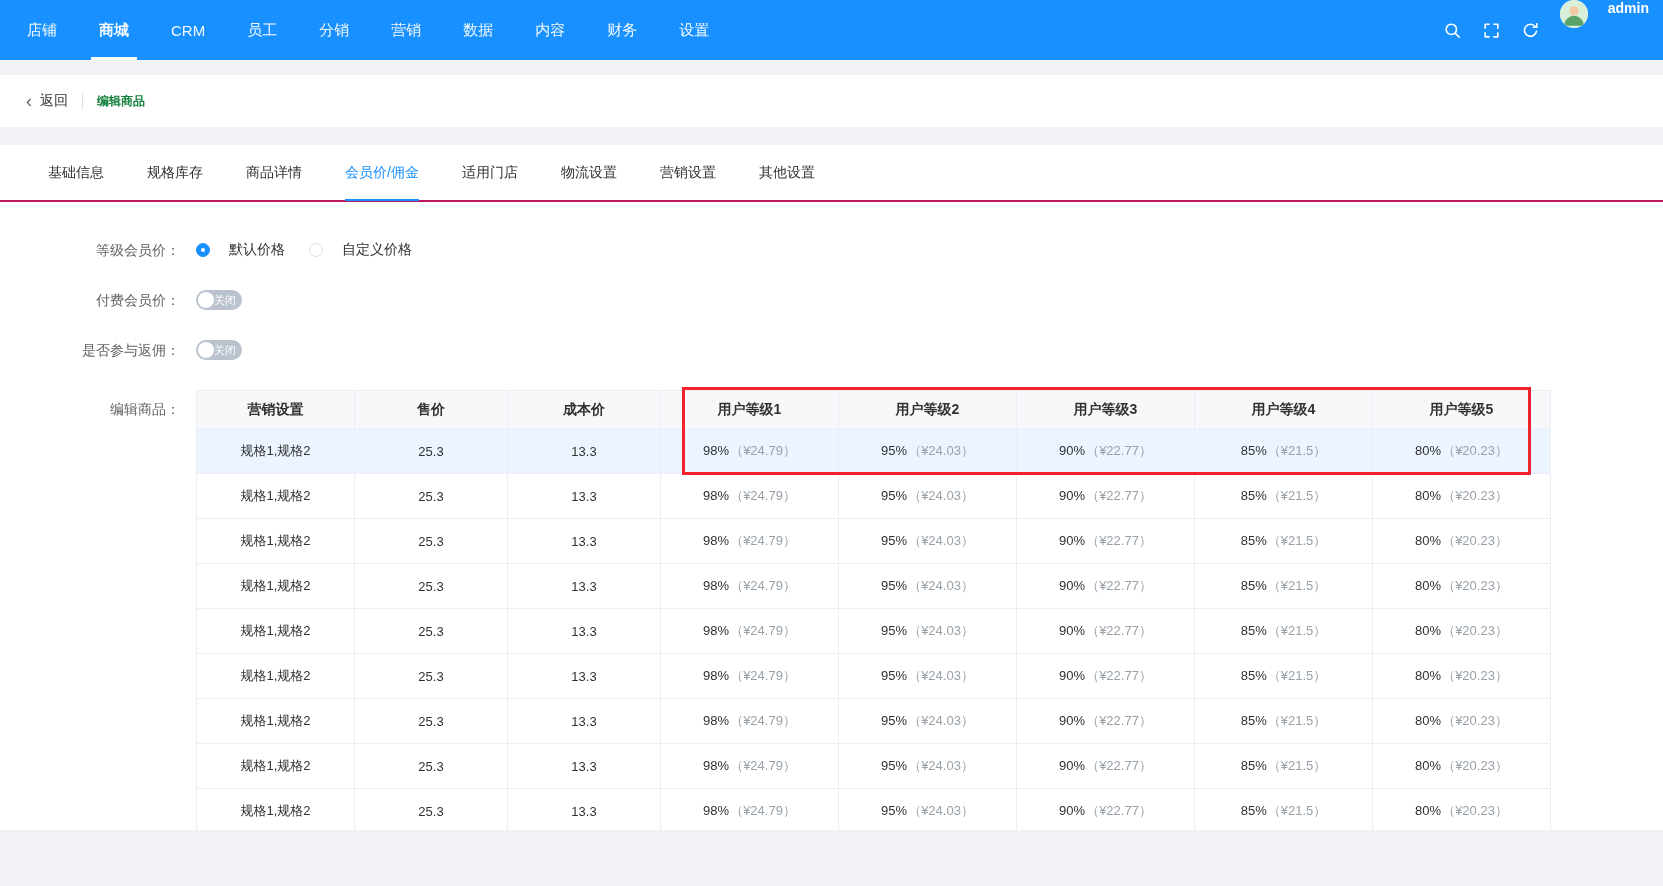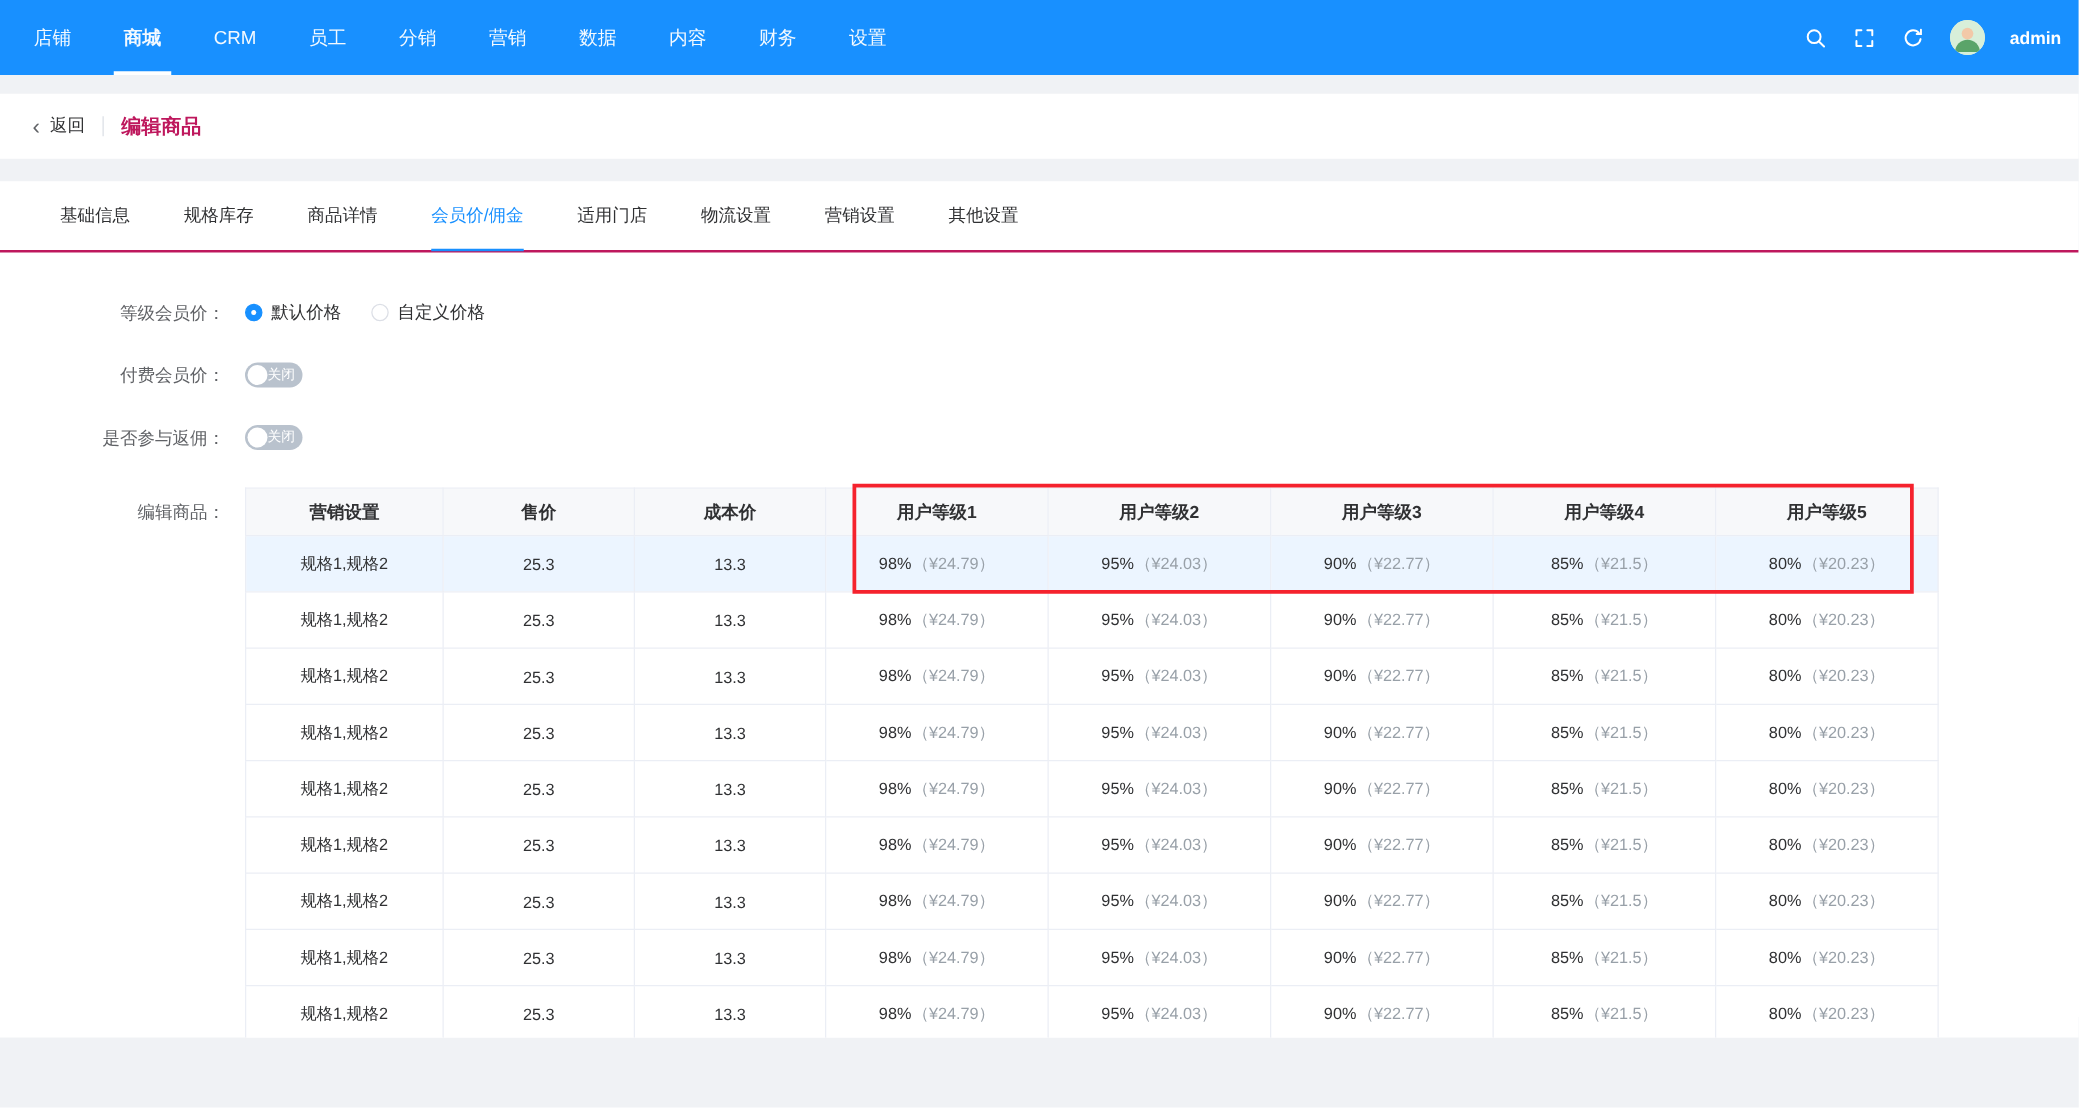--- a/index.html
+++ b/index.html
@@ -22,34 +22,34 @@
   }
   .main-nav{display:flex;align-items:stretch;}
   .nav-item{
     position:relative;display:flex;align-items:center;
     padding:0 21px;color:rgba(255,255,255,.95);font-size:15px;cursor:pointer;
   }
   .nav-item.active{font-weight:bold;}
   .nav-item.active::after{
     content:'';position:absolute;left:13px;right:13px;bottom:0;height:3px;background:#fff;
   }
-  .topbar-right{display:flex;align-items:center;gap:20px;padding-right:14px;}
+  .topbar-right{display:flex;gap:20px;padding-right:14px;}
   .top-icon{display:flex;align-items:center;cursor:pointer;}
   .avatar{width:28px;height:28px;border-radius:50%;overflow:hidden;background:#dff0e0;}
   .username{color:#fff;font-weight:bold;font-size:14px;}
   
   .page-header{
     margin-top:15px;height:52px;background:#fff;
     display:flex;align-items:center;padding:0 26px;
   }
   .back-group{display:flex;align-items:center;cursor:pointer;}
   .back-chevron{font-size:18px;color:#606266;margin-right:8px;line-height:1;}
   .back-label{font-size:14px;color:#303133;}
   .header-divider{width:1px;height:16px;background:#dcdfe6;margin:0 14px;}
-  .page-title{font-size:16px;font-weight:bold;color:#be185d;}
+  .page-title{font-size:12px;font-weight:bold;color:#15803d;}
   
   .content{
     margin-top:18px;background:#fff;height:685px;overflow:hidden;
   }
   .tab-bar{
     display:flex;align-items:stretch;height:57px;padding:0 48px;gap:43px;
     border-bottom:2px solid #be185d;
   }
   .tab{
     position:relative;display:flex;align-items:center;font-size:14px;color:#303133;cursor:pointer;
@@ -61,21 +61,21 @@
   
   .form{padding-top:38px;}
   .form-row{display:flex;align-items:center;margin-bottom:30px;}
   .form-row.top-align{align-items:flex-start;}
   .form-label{
     width:180px;text-align:right;color:#606266;font-size:14px;flex:none;line-height:20px;
   }
   .form-row.top-align .form-label{padding-top:9px;}
   .form-field{margin-left:16px;display:flex;align-items:center;}
   
-  .radio-item{display:flex;align-items:center;cursor:pointer;margin-right:24px;}
+  .radio-item{display:flex;align-items:center;cursor:pointer;margin-right:24px;gap:12px;}
   .radio-dot{
     width:14px;height:14px;border-radius:50%;border:1px solid #dcdfe6;background:#fff;
     position:relative;flex:none;
   }
   .radio-dot.checked{background:var(--primary);border-color:var(--primary);}
   .radio-dot.checked::after{
     content:'';position:absolute;left:50%;top:50%;width:4px;height:4px;
     border-radius:50%;background:#fff;transform:translate(-50%,-50%);
   }
   .radio-label{margin-left:7px;font-size:14px;color:#303133;}

